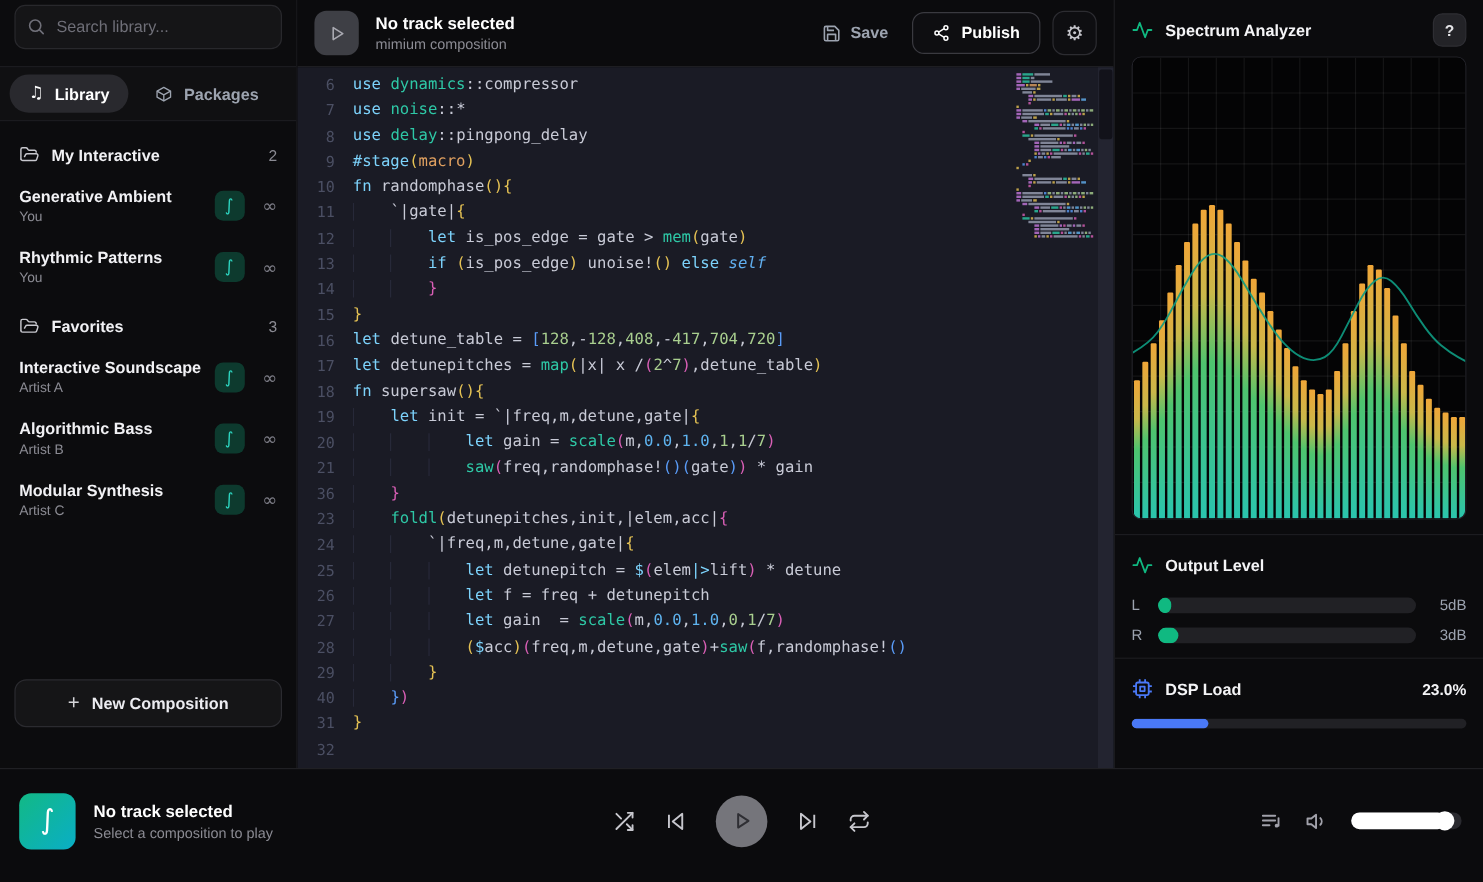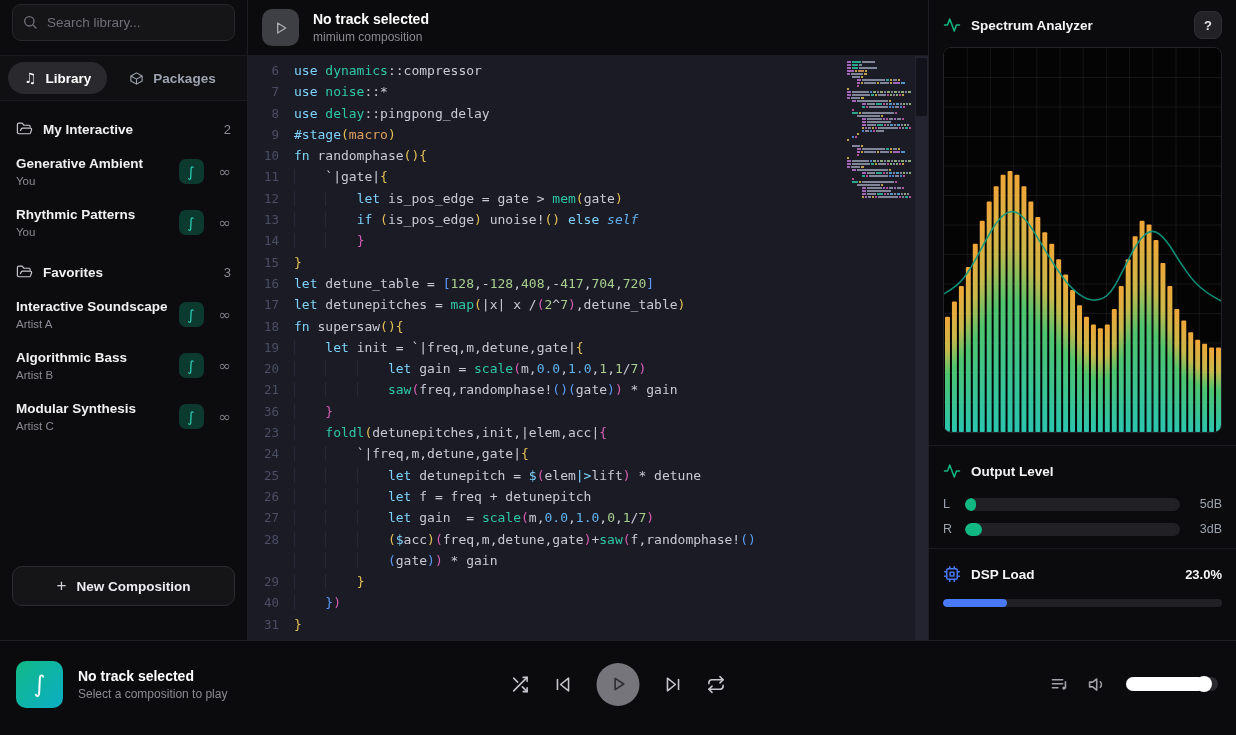--- a/index.html
+++ b/index.html
@@ -225,20 +225,41 @@
       <header class="ed-header">
         <button class="mini-play">
           <svg width="16" height="16" viewBox="0 0 24 24" fill="none" stroke="#a9a9b1" stroke-width="2" stroke-linejoin="round">
               <path d="M7 4.5v15l12-7.5z"></path>
             </svg>
         </button>
         <div class="track-meta">
           <div class="t">No track selected</div>
           <div class="s">mimium composition</div>
         </div>
+        <div class="hdr-actions">
+          <button class="btn-ghost">
+            <svg width="16" height="16" viewBox="0 0 24 24" fill="none" stroke="#9ca3af" stroke-width="2" stroke-linejoin="round">
+                <path d="M19 21H5a2 2 0 0 1-2-2V5a2 2 0 0 1 2-2h11l5 5v11a2 2 0 0 1-2 2z"></path>
+                <path d="M17 21v-8H7v8M7 3v5h8"></path>
+              </svg>
+            <span>Save</span>
+          </button>
+          <button class="btn-outline">
+            <svg width="15" height="15" viewBox="0 0 24 24" fill="none" stroke="#fff" stroke-width="2">
+                <circle cx="18" cy="5" r="2.6"></circle>
+                <circle cx="6" cy="12" r="2.6"></circle>
+                <circle cx="18" cy="19" r="2.6"></circle>
+                <path d="M8.3 10.7l7.4-4.4M8.3 13.3l7.4 4.4"></path>
+              </svg>
+            <span>Publish</span>
+          </button>
+          <button class="btn-icon">
+            <span class="gear-glyph">⚙</span>
+          </button>
+        </div>
       </header>
 
       <div class="editor">
         <div class="code-scroll" id="codeLines">
             <div class="code-line"><span class="gutter-n">6</span><span class="lc"><span class="tk-kw">use </span><span class="tk-fn">dynamics</span><span class="tk-txt">::compressor</span></span></div>
             <div class="code-line"><span class="gutter-n">7</span><span class="lc"><span class="tk-kw">use </span><span class="tk-fn">noise</span><span class="tk-txt">::*</span></span></div>
             <div class="code-line"><span class="gutter-n">8</span><span class="lc"><span class="tk-kw">use </span><span class="tk-fn">delay</span><span class="tk-txt">::pingpong_delay</span></span></div>
             <div class="code-line"><span class="gutter-n">9</span><span class="lc"><span class="tk-kw">#stage</span><span class="tk-p1">(</span><span class="tk-att">macro</span><span class="tk-p1">)</span></span></div>
             <div class="code-line"><span class="gutter-n">10</span><span class="lc"><span class="tk-kw">fn </span><span class="tk-txt">randomphase</span><span class="tk-p1">(){</span></span></div>
             <div class="code-line"><span class="gutter-n">11</span><span class="lc"><span class="ig">    </span><span class="tk-txt">`|gate|</span><span class="tk-p1">{</span></span></div>
@@ -252,21 +273,20 @@
             <div class="code-line"><span class="gutter-n">19</span><span class="lc"><span class="ig">    </span><span class="tk-kw">let </span><span class="tk-txt">init = `|freq,m,detune,gate|</span><span class="tk-p1">{</span></span></div>
             <div class="code-line"><span class="gutter-n">20</span><span class="lc"><span class="ig">    </span><span class="ig">    </span><span class="ig">    </span><span class="tk-kw">let </span><span class="tk-txt">gain = </span><span class="tk-fn">scale</span><span class="tk-p2">(</span><span class="tk-txt">m,</span><span class="tk-flt">0.0</span><span class="tk-txt">,</span><span class="tk-flt">1.0</span><span class="tk-txt">,</span><span class="tk-num">1</span><span class="tk-txt">,</span><span class="tk-num">1</span><span class="tk-txt">/</span><span class="tk-num">7</span><span class="tk-p2">)</span></span></div>
             <div class="code-line"><span class="gutter-n">21</span><span class="lc"><span class="ig">    </span><span class="ig">    </span><span class="ig">    </span><span class="tk-fn">saw</span><span class="tk-p2">(</span><span class="tk-txt">freq,randomphase!</span><span class="tk-p3">()</span><span class="tk-p3">(</span><span class="tk-txt">gate</span><span class="tk-p3">)</span><span class="tk-p2">)</span><span class="tk-txt"> * gain</span></span></div>
             <div class="code-line"><span class="gutter-n">36</span><span class="lc"><span class="ig">    </span><span class="tk-p2">}</span></span></div>
             <div class="code-line"><span class="gutter-n">23</span><span class="lc"><span class="ig">    </span><span class="tk-fn">foldl</span><span class="tk-p1">(</span><span class="tk-txt">detunepitches,init,|elem,acc|</span><span class="tk-p2">{</span></span></div>
             <div class="code-line"><span class="gutter-n">24</span><span class="lc"><span class="ig">    </span><span class="ig">    </span><span class="tk-txt">`|freq,m,detune,gate|</span><span class="tk-p1">{</span></span></div>
             <div class="code-line"><span class="gutter-n">25</span><span class="lc"><span class="ig">    </span><span class="ig">    </span><span class="ig">    </span><span class="tk-kw">let </span><span class="tk-txt">detunepitch = </span><span class="tk-kw">$</span><span class="tk-p2">(</span><span class="tk-txt">elem</span><span class="tk-kw">|&gt;</span><span class="tk-txt">lift</span><span class="tk-p2">)</span><span class="tk-txt"> * detune</span></span></div>
             <div class="code-line"><span class="gutter-n">26</span><span class="lc"><span class="ig">    </span><span class="ig">    </span><span class="ig">    </span><span class="tk-kw">let </span><span class="tk-txt">f = freq + detunepitch</span></span></div>
             <div class="code-line"><span class="gutter-n">27</span><span class="lc"><span class="ig">    </span><span class="ig">    </span><span class="ig">    </span><span class="tk-kw">let </span><span class="tk-txt">gain  = </span><span class="tk-fn">scale</span><span class="tk-p2">(</span><span class="tk-txt">m,</span><span class="tk-flt">0.0</span><span class="tk-txt">,</span><span class="tk-flt">1.0</span><span class="tk-txt">,</span><span class="tk-num">0</span><span class="tk-txt">,</span><span class="tk-num">1</span><span class="tk-txt">/</span><span class="tk-num">7</span><span class="tk-p2">)</span></span></div>
             <div class="code-line"><span class="gutter-n">28</span><span class="lc"><span class="ig">    </span><span class="ig">    </span><span class="ig">    </span><span class="tk-p1">(</span><span class="tk-kw">$</span><span class="tk-txt">acc</span><span class="tk-p1">)</span><span class="tk-p2">(</span><span class="tk-txt">freq,m,detune,gate</span><span class="tk-p2">)</span><span class="tk-txt">+</span><span class="tk-fn">saw</span><span class="tk-p2">(</span><span class="tk-txt">f,randomphase!</span><span class="tk-p3">()</span></span></div>
-            <div class="code-line"><span class="gutter-n"></span><span class="lc"><span class="ig">    </span><span class="ig">    </span><span class="ig">    </span><span class="tk-p3">(</span><span class="tk-txt">gate</span><span class="tk-p3">)</span><span class="tk-p2">)</span><span class="tk-txt"> * gain</span></span></div>
             <div class="code-line"><span class="gutter-n">29</span><span class="lc"><span class="ig">    </span><span class="ig">    </span><span class="tk-p1">}</span></span></div>
             <div class="code-line"><span class="gutter-n">40</span><span class="lc"><span class="ig">    </span><span class="tk-p3">}</span><span class="tk-p2">)</span></span></div>
             <div class="code-line"><span class="gutter-n">31</span><span class="lc"><span class="tk-p1">}</span></span></div>
             <div class="code-line"><span class="gutter-n">32</span><span class="lc"></span></div>
           </div>
         <div class="minimap" id="minimap">
             <div class="mm-row">
               <span class="mm-ind" style="width: 0px;"></span>
               <span class="mm-seg" style="width: 4px; background: rgb(198, 120, 221);"></span>
               <span class="mm-seg" style="width: 9px; background: rgb(46, 200, 166);"></span>

